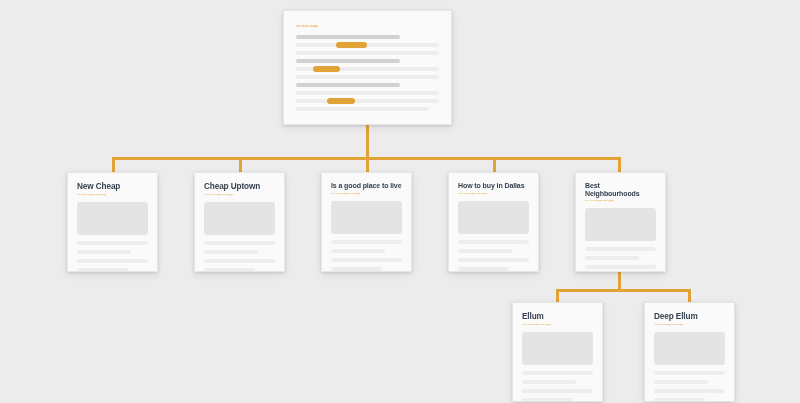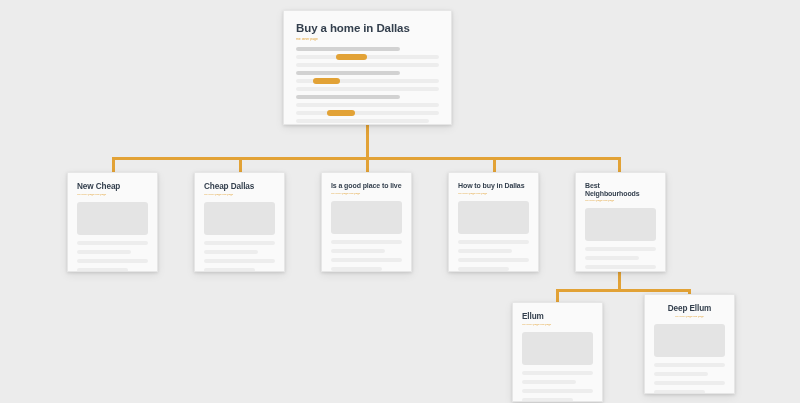--- a/index.html
+++ b/index.html
@@ -122,21 +122,20 @@
 
   <div class="conn conn-v" style="left:618px; top:272px; width:3px; height:18px;"></div>
 
   <div class="conn conn-h" style="left:556px; top:289px; width:135px; height:3px;"></div>
 
   <div class="conn conn-v" style="left:556px; top:289px; width:3px; height:14px;"></div>
   <div class="conn conn-v" style="left:688px; top:289px; width:3px; height:14px;"></div>
 
   <div class="card root-card" style="left:283px; top:10px; width:169px; height:115px;">
     <div class="card-inner">
-      <div class="card-title">Buy a home in Dallas</div>
       <div class="card-sub">the other page</div>
       <div class="lines">
 
         <div class="line strong" style="width:73%;"></div>
 
         <div class="line-wrap">
           <div class="line" style="width:100%;"></div>
           <div class="pill" style="left:28%; width:22%;"></div>
         </div>
 
@@ -174,21 +173,21 @@
         <div class="line" style="width:100%;"></div>
         <div class="line" style="width:76%;"></div>
         <div class="line" style="width:100%;"></div>
         <div class="line" style="width:72%;"></div>
       </div>
     </div>
   </div>
 
   <div class="card child-card" style="left:194px; top:172px; width:91px; height:100px;">
     <div class="card-inner">
-      <div class="card-title">Cheap Dallas</div>
+      <div class="card-title">Cheap Uptown</div>
       <div class="card-sub">the other page/sub page</div>
       <div class="thumb"></div>
       <div class="lines">
         <div class="line" style="width:100%;"></div>
         <div class="line" style="width:76%;"></div>
         <div class="line" style="width:100%;"></div>
         <div class="line" style="width:72%;"></div>
       </div>
     </div>
   </div>
@@ -242,21 +241,21 @@
       <div class="thumb"></div>
       <div class="lines">
         <div class="line" style="width:100%;"></div>
         <div class="line" style="width:76%;"></div>
         <div class="line" style="width:100%;"></div>
         <div class="line" style="width:72%;"></div>
       </div>
     </div>
   </div>
 
-  <div class="card leaf-card" style="left:644px; top:294px; width:91px; height:100px;text-align:center;">
+  <div class="card leaf-card" style="left:644px; top:302px; width:91px; height:100px;">
     <div class="card-inner">
       <div class="card-title">Deep Ellum</div>
       <div class="card-sub">the other page/sub page</div>
       <div class="thumb"></div>
       <div class="lines">
         <div class="line" style="width:100%;"></div>
         <div class="line" style="width:76%;"></div>
         <div class="line" style="width:100%;"></div>
         <div class="line" style="width:72%;"></div>
       </div>

